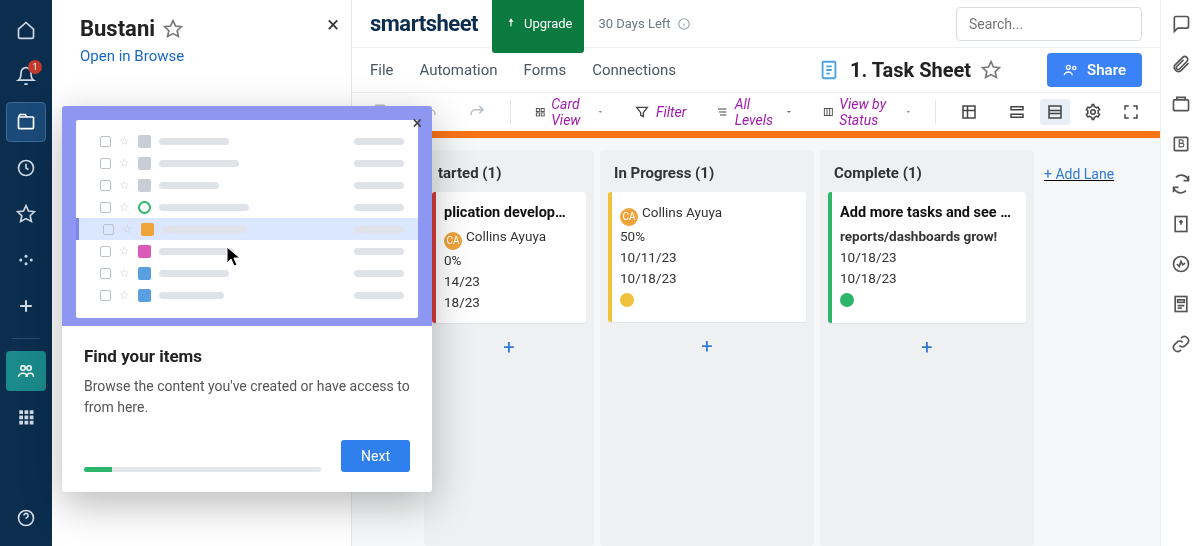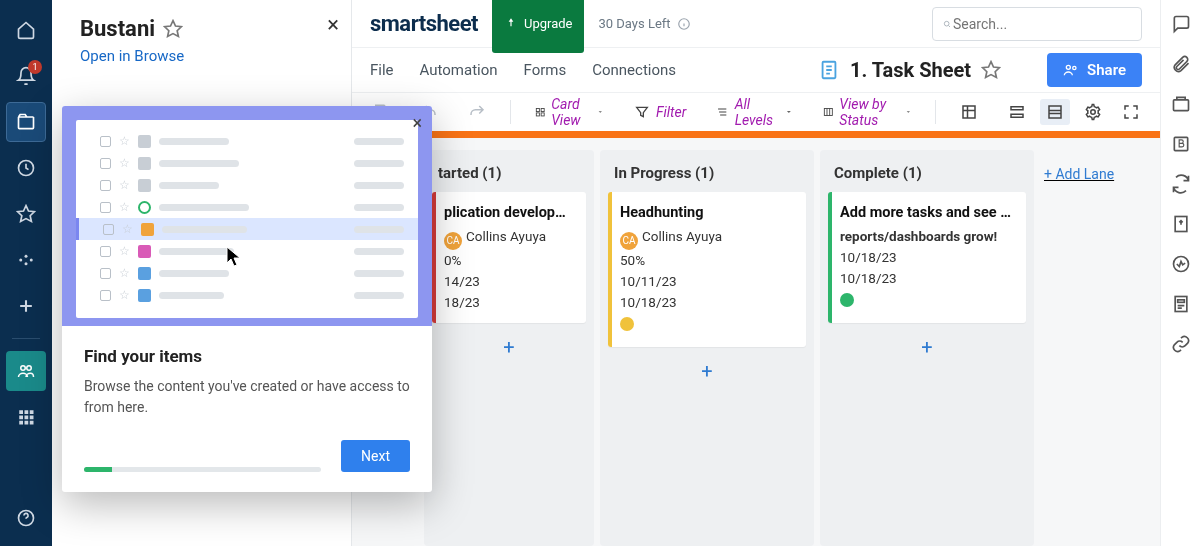--- a/index.html
+++ b/index.html
@@ -21,21 +21,21 @@
   .panel-title{ font-size:22px; font-weight:700; color:#222; display:flex; align-items:center; gap:8px;}
   .panel-link{ color:#1768c6; font-size:15px; margin-top:6px; display:inline-block; cursor:pointer;}
 
   
   .main { flex:1; display:flex; flex-direction:column; min-width:0; }
   .topbar { height:48px; display:flex; align-items:center; padding:0 18px; gap:14px; border-bottom:1px solid #eef0f2;}
   .brand{ font-size:22px; font-weight:700; color:#0c2d4d; letter-spacing:-0.5px;}
   .upgrade-btn{ background:#0a7a3f; color:#fff; border-radius:3px; padding:22px 12px; font-size:13px; display:flex; align-items:center; gap:6px; cursor:pointer;}
   .days-left{ color:#6b7884; font-size:13px; display:flex; align-items:center; gap:6px;}
   .spacer{flex:1;}
-  .search-box{ width:210px; height:34px; border:1px solid #d8dde2; border-radius:4px; display:flex; align-items:center; padding:0 10px; color:#8a95a0; gap:2px;}
+  .search-box{ width:186px; height:34px; border:1px solid #d8dde2; border-radius:4px; display:flex; align-items:center; padding:0 10px; color:#8a95a0; gap:2px;}
   .search-input{ border:none; outline:none; flex:1; font-size:14px; color:#333; background:transparent;}
 
   .menubar{ height:44px; display:flex; align-items:center; padding:0 18px; gap:26px; color:#4a5660; font-size:15px;}
   .menubar .item{cursor:pointer;}
   .sheet-title{ margin-left:auto; display:flex; align-items:center; gap:10px; font-size:20px; font-weight:700; color:#222;}
   .share-btn{ background:#3b82f6; color:#fff; border-radius:4px; padding:8px 16px; font-size:15px; font-weight:600; display:flex; align-items:center; gap:8px; margin-left:20px; cursor:pointer;}
 
   .toolbar{ height:46px; border-top:1px solid #eef0f2; border-bottom:7px solid #f97316; display:flex; align-items:center; padding:0 14px; gap:18px; color:#a21caf; font-size:14px;font-style:italic; }
   .toolbar .tbtn{display:flex; align-items:center; gap:6px; cursor:pointer; padding:4px 6px; border-radius:3px;}
   .toolbar .divider{width:1px; height:24px; background:#e3e6ea;}
@@ -325,21 +325,20 @@
           <div>14/23</div>
           <div>18/23</div>
         </div>
         <div class="add-card">+</div>
       </div>
 
       <div class="lane">
         <div class="lane-title">In Progress (1)</div>
         <div class="card">
           <div class="stripe" style="background:#f0c23b"></div>
-          <div class="card-title">Headhunting</div>
           <div><span class="avatar" style="background:#f0a33b">CA</span><span>Collins Ayuya</span></div>
           <div>50%</div>
           <div>10/11/23</div>
           <div>10/18/23</div>
           <span class="status-dot" style="background:#f0c23b"></span>
         </div>
         <div class="add-card">+</div>
       </div>
 
       <div class="lane">

